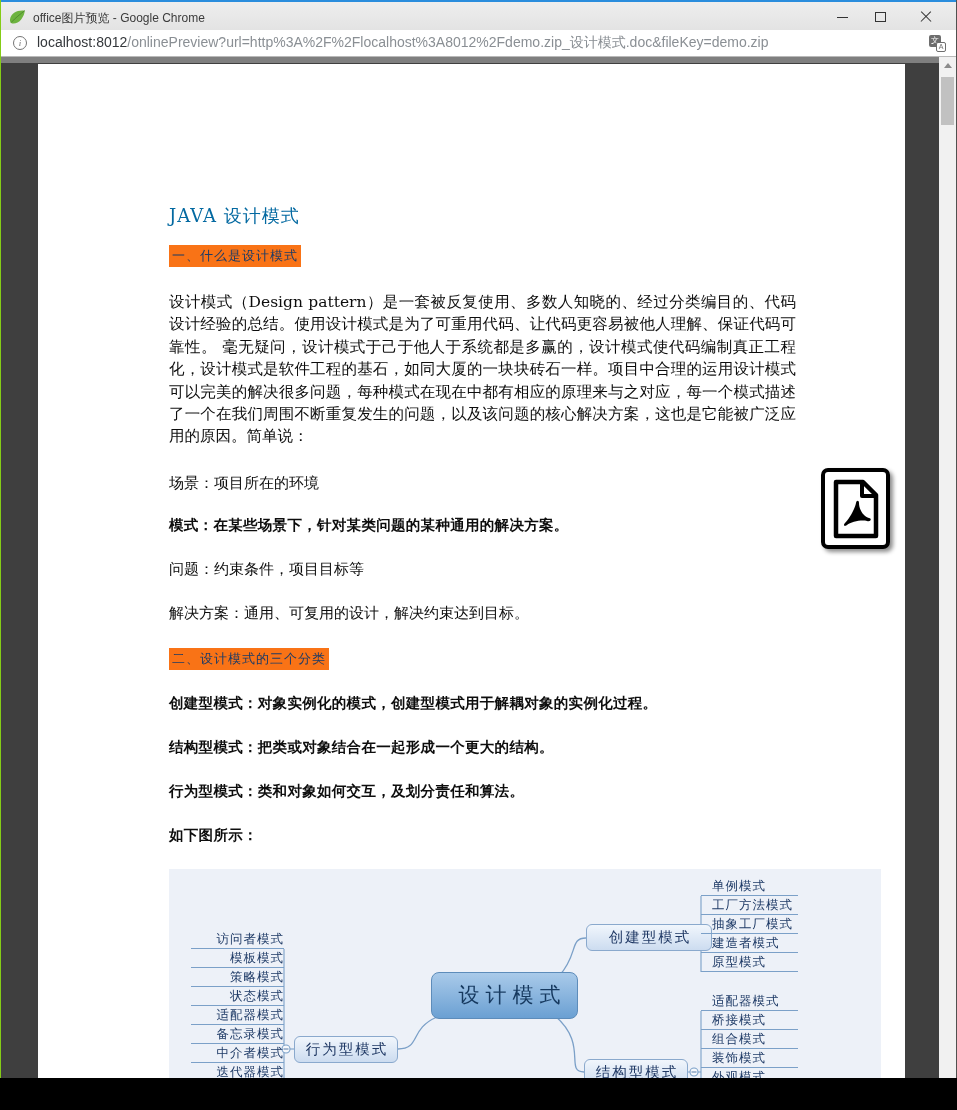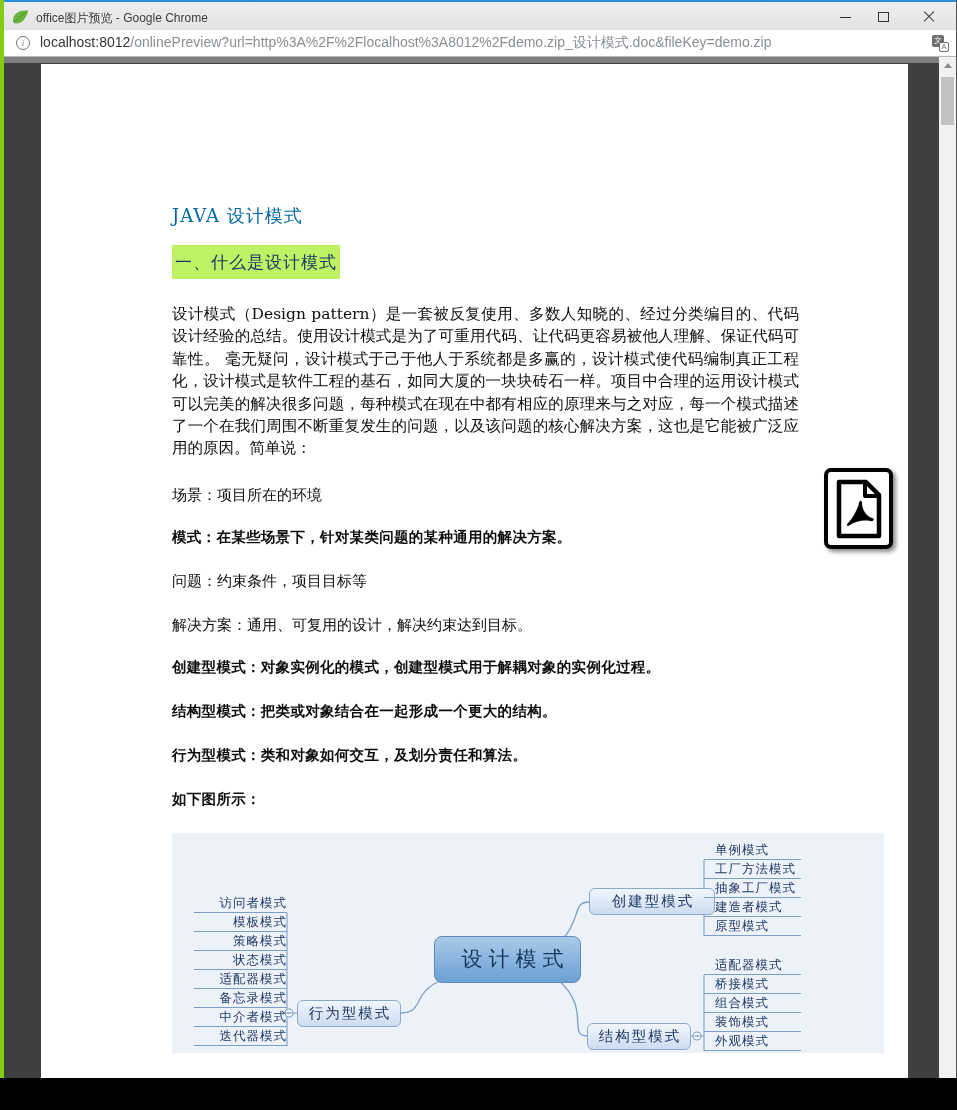--- a/index.html
+++ b/index.html
@@ -1,18 +1,18 @@
 <!DOCTYPE html>
 <html><head>
 <meta charset="utf-8">
 <style>
   * { margin:0; padding:0; box-sizing:border-box; }
   body { background:#000; font-family:"Liberation Sans", sans-serif; }
   .screen { position:relative; width:957px; height:1110px; background:#000; overflow:hidden; }
-  .window { position:absolute; left:0; top:0; width:957px; height:1078px; background:#3f3f3f; border-left:4px solid #84cc16; border-right:1px solid #50514f; }
+  .window { position:absolute; left:0; top:0; width:957px; height:1078px; background:#3f3f3f; border-left:1px solid #84cc16; border-right:1px solid #50514f; }
 
   
   .titlebar { position:absolute; left:0; top:0; width:100%; height:30px;
     background:linear-gradient(#eeeeee,#e3e3e3); border-top:2px solid #2a8ddd; }
   .leaf-icon { position:absolute; left:8px; top:7px; width:17px; height:16px; }
   .win-title { position:absolute; left:32px; top:8px; font-size:12px; color:#3b3b3b; white-space:nowrap; }
   .win-btn { position:absolute; top:4px; width:30px; height:22px; display:flex; align-items:center; justify-content:center; cursor:default; }
   .btn-min { left:826px; } .btn-max { left:864px; } .btn-close { left:910px; }
   .glyph-min { width:11px; height:0; border-bottom:1px solid #333; display:block; }
   .glyph-max { width:11px; height:10px; border:1px solid #333; display:block; }
@@ -40,22 +40,22 @@
   .sb-up { position:absolute; left:0; top:0; width:17px; height:17px; display:flex; align-items:center; justify-content:center; }
   .sb-up-tri { width:0; height:0; border-left:4px solid transparent; border-right:4px solid transparent; border-bottom:5px solid #8b8b8b; }
   .sb-thumb { position:absolute; left:2px; top:20px; width:13px; height:48px; background:#c1c1c1; }
 
   
   .page { position:absolute; left:37px; top:7px; width:867px; height:1014px; background:#fff; overflow:hidden; }
   .doc { padding:138px 109px 0 131px; }
   .doc-title { font-family:"DejaVu Serif","Liberation Serif",serif; font-size:18px; line-height:27px; text-align:left; color:#0369a1; letter-spacing:1px; }
   .h-wrap { margin-top:16px; line-height:20px; }
   .h-wrap.h2 { margin-top:26px; }
-  .hl { display:inline-block; background:#bef264; color:#1d3b66; font-family:"DejaVu Serif","Liberation Serif",serif;
-    font-size:17px; padding:7px 3px; letter-spacing:1px; }
+  .hl { display:inline-block; background:#f97316; color:#1d3b66; font-family:"DejaVu Serif","Liberation Serif",serif;
+    font-size:13px; padding:1px 3px; letter-spacing:1px; }
   .para { margin-top:24px; font-family:"DejaVu Serif","Liberation Serif",serif; font-size:15.5px; line-height:22.4px;
     text-align:justify; color:#0d0d0d; }
   .stmt { margin-top:27px; font-size:15px; line-height:17px; color:#0d0d0d; font-family:"DejaVu Serif","Liberation Serif",serif; }
   .stmt.bold { font-family:"DejaVu Sans","Liberation Sans",sans-serif; font-weight:bold; font-size:14.5px; letter-spacing:0.3px; }
   .stmt.first { margin-top:25px; }
 
   
   .pdf-btn { position:absolute; left:783px; top:404px; width:69px; height:81px; background:#fff;
     border:4px solid #000; border-radius:7px; box-shadow:3px 3px 4px rgba(0,0,0,0.45); cursor:pointer;
     display:flex; align-items:center; justify-content:center; }
@@ -123,20 +123,23 @@
             <span class="hl">一、什么是设计模式</span>
           </div>
 
           <div class="para">设计模式（Design pattern）是一套被反复使用、多数人知晓的、经过分类编目的、代码设计经验的总结。使用设计模式是为了可重用代码、让代码更容易被他人理解、保证代码可靠性。 毫无疑问，设计模式于己于他人于系统都是多赢的，设计模式使代码编制真正工程化，设计模式是软件工程的基石，如同大厦的一块块砖石一样。项目中合理的运用设计模式可以完美的解决很多问题，每种模式在现在中都有相应的原理来与之对应，每一个模式描述了一个在我们周围不断重复发生的问题，以及该问题的核心解决方案，这也是它能被广泛应用的原因。简单说：</div>
 
           <div class="stmt">场景：项目所在的环境</div>
           <div class="stmt bold first">模式：在某些场景下，针对某类问题的某种通用的解决方案。</div>
           <div class="stmt">问题：约束条件，项目目标等</div>
           <div class="stmt">解决方案：通用、可复用的设计，解决约束达到目标。</div>
 
+          <div class="h-wrap h2">
+            <span class="hl">二、设计模式的三个分类</span>
+          </div>
 
           <div class="stmt bold first">创建型模式：对象实例化的模式，创建型模式用于解耦对象的实例化过程。</div>
           <div class="stmt bold">结构型模式：把类或对象结合在一起形成一个更大的结构。</div>
           <div class="stmt bold">行为型模式：类和对象如何交互，及划分责任和算法。</div>
           <div class="stmt bold">如下图所示：</div>
 
           <div class="mindmap">
             <svg class="mm-svg" width="712" height="220">
               <g stroke="#7ba0c8" stroke-width="1.3" fill="none">
                 <path d="M 390 107 C 410 85, 400 69, 417 69"></path>

